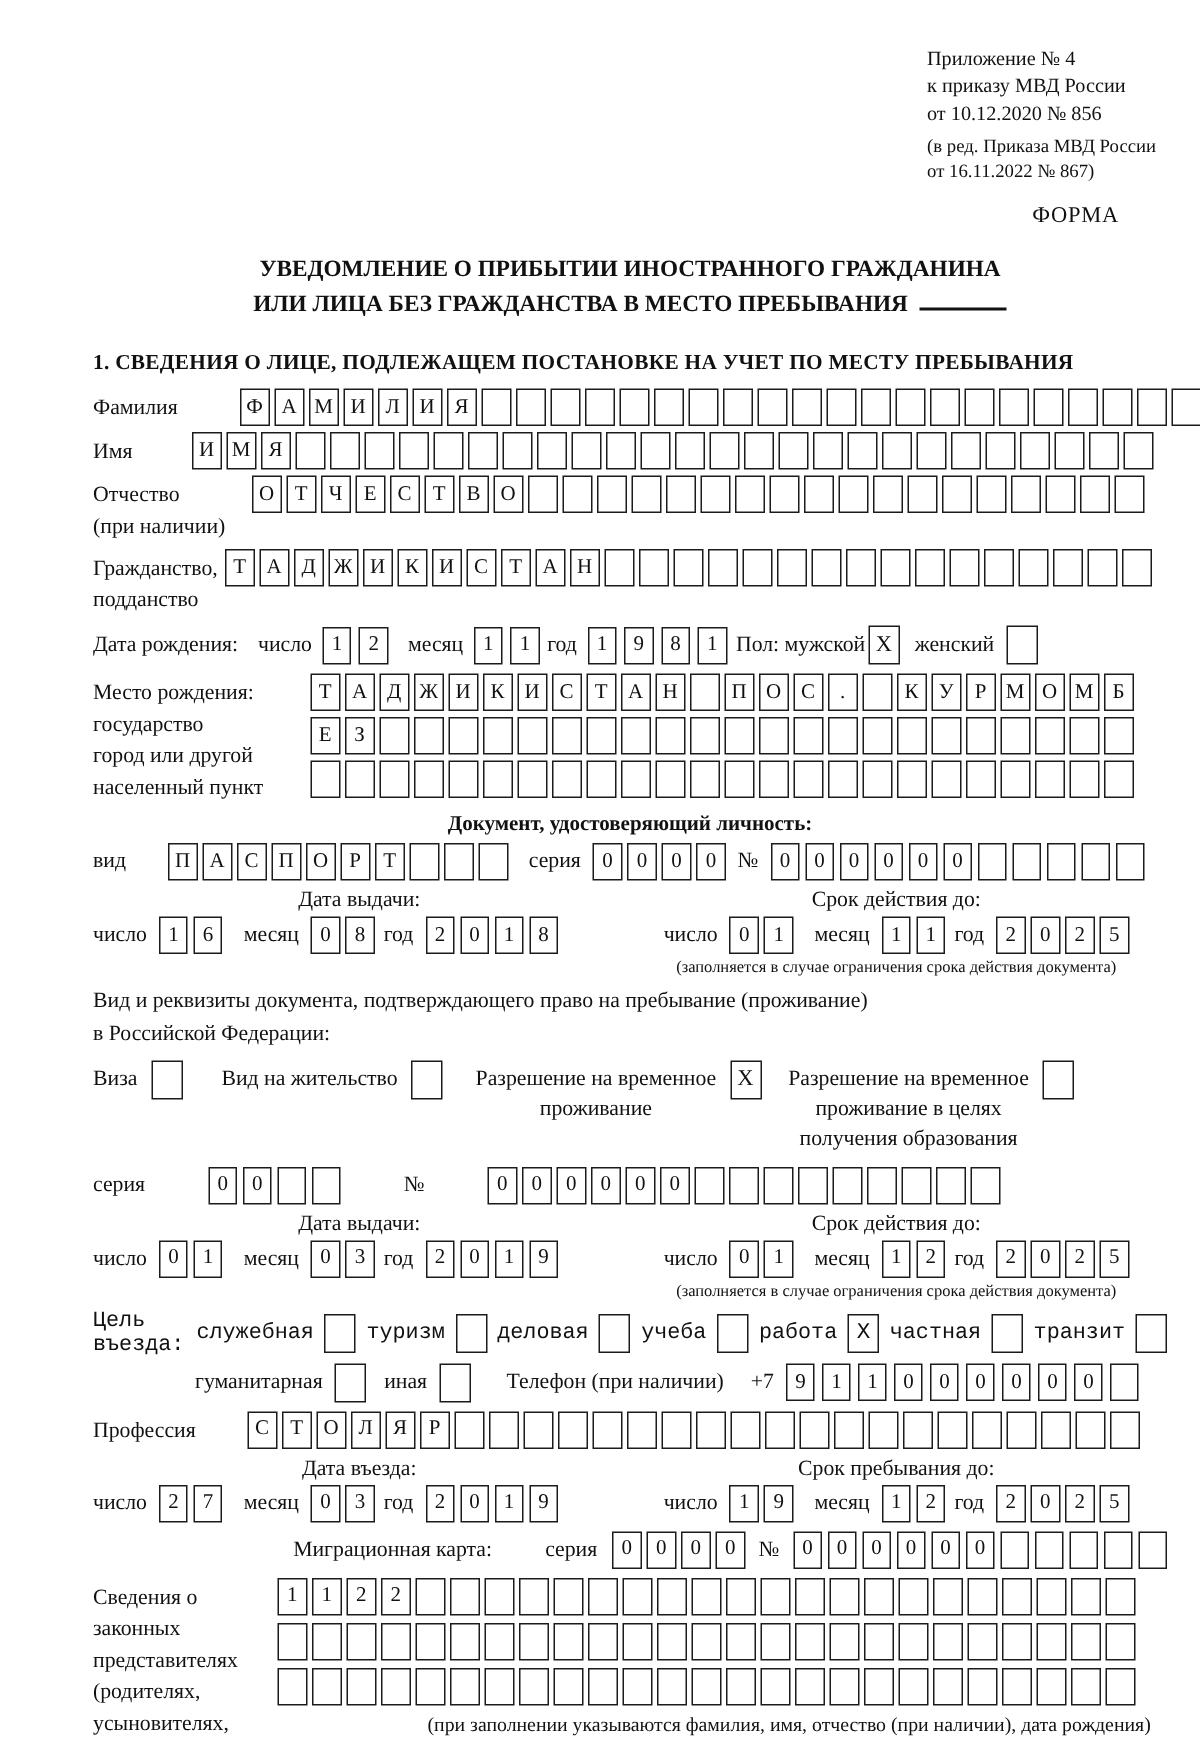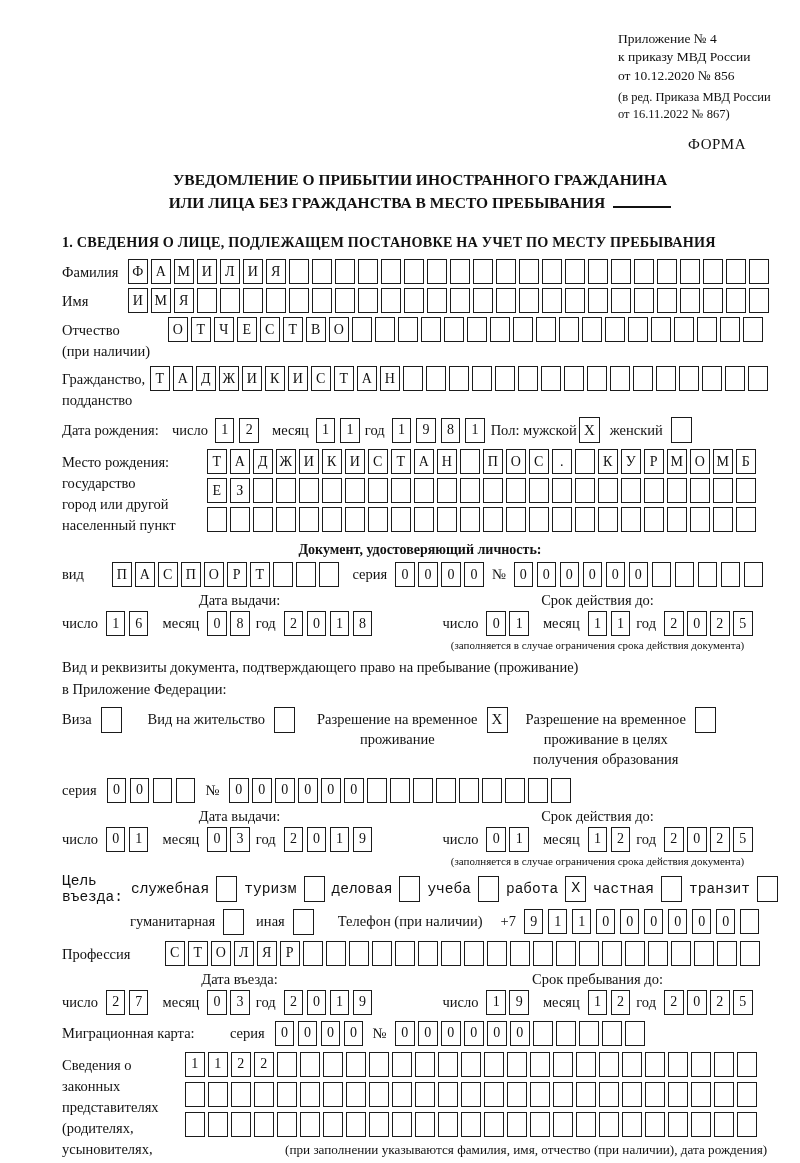--- a/index.html
+++ b/index.html
@@ -26,21 +26,21 @@
   .date2col{display:flex;margin-top:5px;}
   .dcol-l{width:355px;flex:none;}
   .dcol-r{flex:1;}
   .dhead{font-size:14.5px;text-align:center;margin-bottom:2px;}
   .drow{display:flex;align-items:center;gap:6px;}
   .dnote{font-size:11px;text-align:center;margin-top:3px;}
   .plain{font-size:14.5px;line-height:1.5;}
   .optrow{display:flex;align-items:flex-start;margin-top:6px;}
   .opt{display:flex;align-items:flex-start;gap:9px;}
   .opt .olbl{font-size:14.5px;text-align:center;line-height:1.4;padding-top:2px;}
-  .gap4{margin-top:4px;} .gap6{margin-top:6px;} .gap8{margin-top:8px;}
+  .gap4{margin-top:4px;} .gap6{margin-top:6px;} .gap8{margin-top:8px;gap:32px;}
   .inline-lbl{font-size:14.5px;padding-top:3px;}
   .repwrap{display:flex;margin-top:6px;}
   .repcells>.cells{margin-bottom:5px;}
   .repnote{font-size:13.2px;margin-top:2px;padding-left:100px;}
 </style>
 </head>
 <body>
 
 <div class="page">
 
@@ -400,21 +400,21 @@
             <span class="cell">0</span>
             <span class="cell">2</span>
             <span class="cell">5</span>
           </span>
       </div>
       <div class="dnote">(заполняется в случае ограничения срока действия документа)</div>
     </div>
   </div>
 
   <div class="plain gap6">Вид и реквизиты документа, подтверждающего право на пребывание (проживание)</div>
-  <div class="plain">в Приложение Федерации:</div>
+  <div class="plain">в Российской Федерации:</div>
 
   <div class="optrow">
     <div class="opt">
       <span class="olbl">Виза</span>
       <span class="cbox"></span>
     </div>
     <div class="opt" style="margin-left:26px">
       <span class="olbl">Вид на жительство</span>
       <span class="cbox"></span>
     </div>
@@ -622,21 +622,21 @@
         <span class="cells">
             <span class="cell">2</span>
             <span class="cell">0</span>
             <span class="cell">2</span>
             <span class="cell">5</span>
           </span>
       </div>
     </div>
   </div>
 
-  <div class="row gap6" style="align-items:center;">
+  <div class="row gap6" style="align-items:center;justify-content:flex-end;">
     <div class="lbl" style="width:168px;padding-top:0">Миграционная карта:</div>
     <span class="inline-lbl" style="margin-right:10px;padding-top:0">серия</span>
     <div class="cells">
         <span class="cell">0</span>
         <span class="cell">0</span>
         <span class="cell">0</span>
         <span class="cell">0</span>
       </div>
     <span class="inline-lbl" style="margin:0 9px;padding-top:0">№</span>
     <div class="cells">

